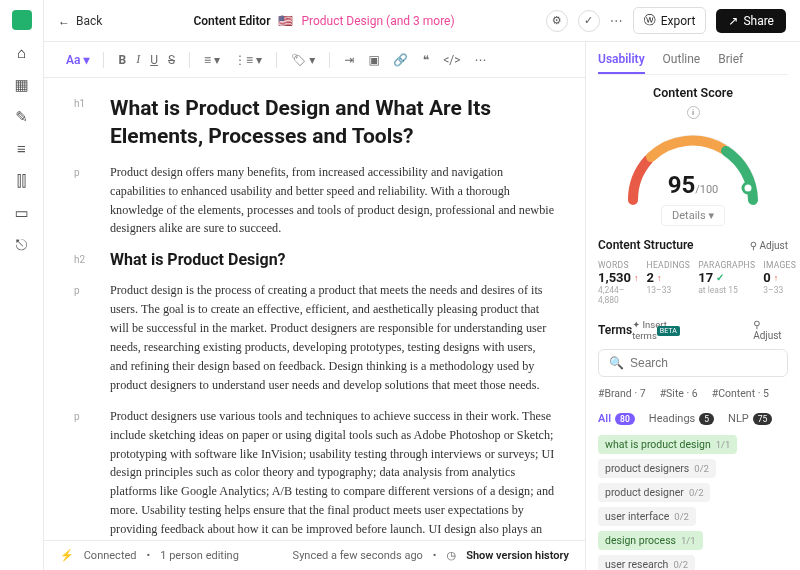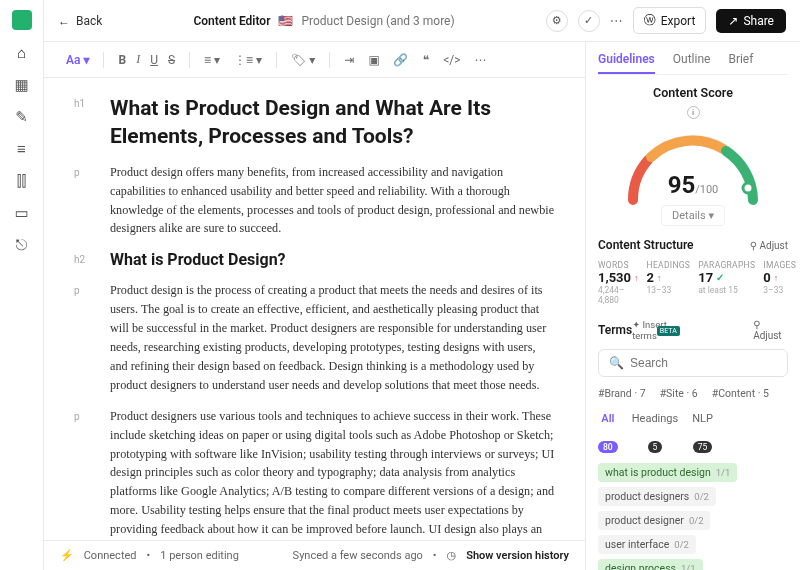--- a/index.html
+++ b/index.html
@@ -54,21 +54,21 @@
   .metric .sub { font-size:8.5px; color:#aaa; }
   .arrow-up { color:#e85b47; font-size:9px;}
   .arrow-ok { color:#23b26d; font-size:10px;}
   .terms-head { display:flex; justify-content:flex-start; align-items:center; margin-top:14px;}
   .terms-actions { display:flex; gap:8px; align-items:center; font-size:9.5px; color:#666;}
   .badge-beta { background:#0f766e; color:#fff; font-size:7px; padding:1px 3px; border-radius:2px; position:relative; top:-6px;}
   .search { margin-top:8px; border:1px solid #e2e2e2; border-radius:6px; padding:6px 10px; display:flex; align-items:center; gap:6px; color:#999;}
   .search input { border:none; outline:none; font-size:12px; flex:1; }
   .chips-row { display:flex; gap:14px; font-size:10.5px; color:#666; margin-top:10px;}
   .filter-tabs { display:flex; gap:14px; font-size:11px; margin-top:12px; align-items:center;}
-  .ft { color:#666; cursor:pointer; display:flex; gap:16px; align-items:center;flex-direction:column;}
+  .ft { color:#666; cursor:pointer; display:flex; gap:4px; align-items:flex-end;}
   .ft.active { color:#7b5cff; font-weight:600;}
   .pill-count { background:#7b5cff; color:#fff; font-size:8.5px; border-radius:8px; padding:1px 5px;}
   .pill-dark { background:#333; color:#fff; font-size:8.5px; border-radius:8px; padding:1px 5px;}
   .term-list { margin-top:10px; display:flex; flex-wrap:wrap; gap:5px 4px; }
   .term { display:inline-flex; align-items:center; gap:5px; border-radius:4px; padding:3px 7px; font-size:10.5px;}
   .term.green { background:#d8f2d8; color:#2e6b2e;}
   .term.plain { background:#f3f3f3; color:#555;}
   .term .cnt { color:#999; font-size:9.5px;}
   svg.g-arc { width:150px; height:80px;}
 </style>
@@ -89,21 +89,21 @@
 
   <div class="main">
     <div class="topbar">
       <div class="back">
         <span>←</span>
         <span>Back</span>
       </div>
       <div class="topbar-center">
         <span style="font-weight:600">Content Editor</span>
         <span>🇺🇸</span>
-        <span style="color:#737373">Product Design (and 3 more)</span>
+        <span style="color:#ec4899">Product Design (and 3 more)</span>
       </div>
       <div class="topbar-right">
         <span class="round-ico">⚙</span>
         <span class="round-ico">✓</span>
         <span class="dots">⋯</span>
         <div class="export-btn">
           <span>ⓦ</span>
           <span>Export</span>
         </div>
         <div class="share-btn">
@@ -170,21 +170,21 @@
             <span>Synced a few seconds ago</span>
             <span>•</span>
             <span>◷</span>
             <span style="font-weight:600;color:#222;cursor:pointer">Show version history</span>
           </div>
         </div>
       </div>
 
       <div class="side">
         <div class="tabs">
-          <div class="tab active">Guidelines</div>
+          <div class="tab active">Usability</div>
           <div class="tab">Outline</div>
           <div class="tab">Brief</div>
         </div>
 
         <div class="sec-title">
           <span>Content Score</span>
           <span class="info-ico">i</span>
         </div>
         <div class="gauge-wrap">
           <div class="gauge">

